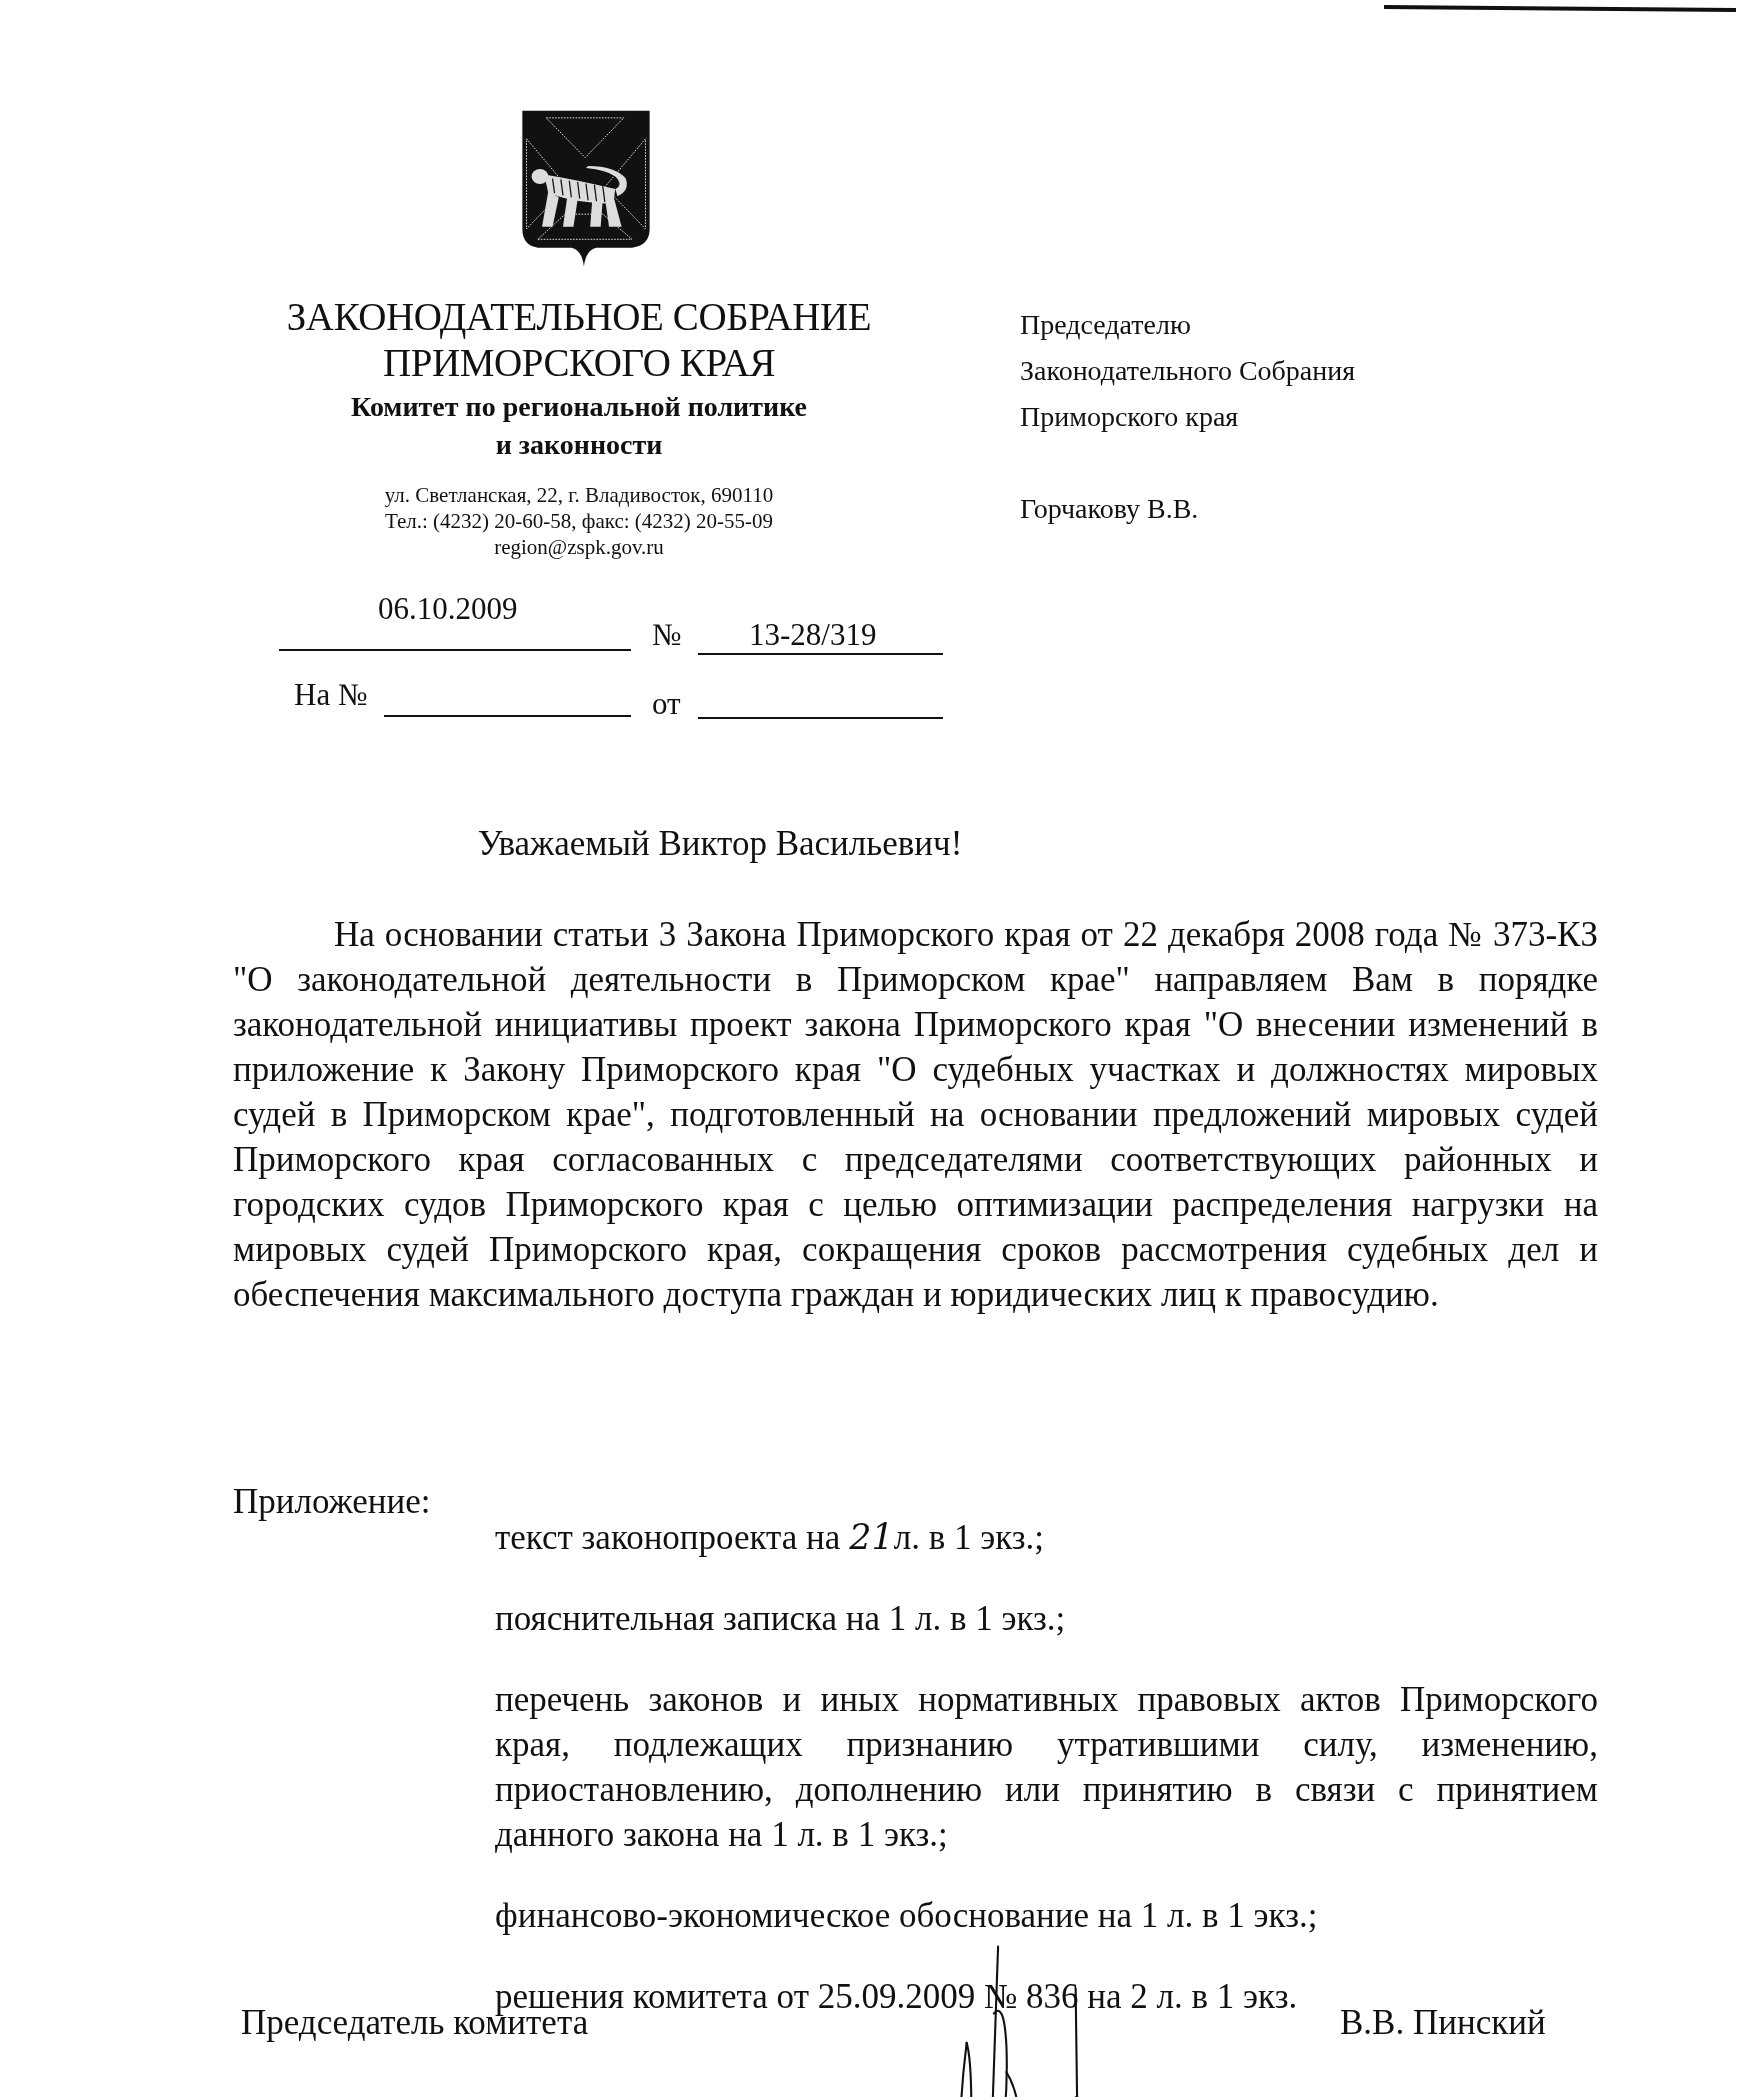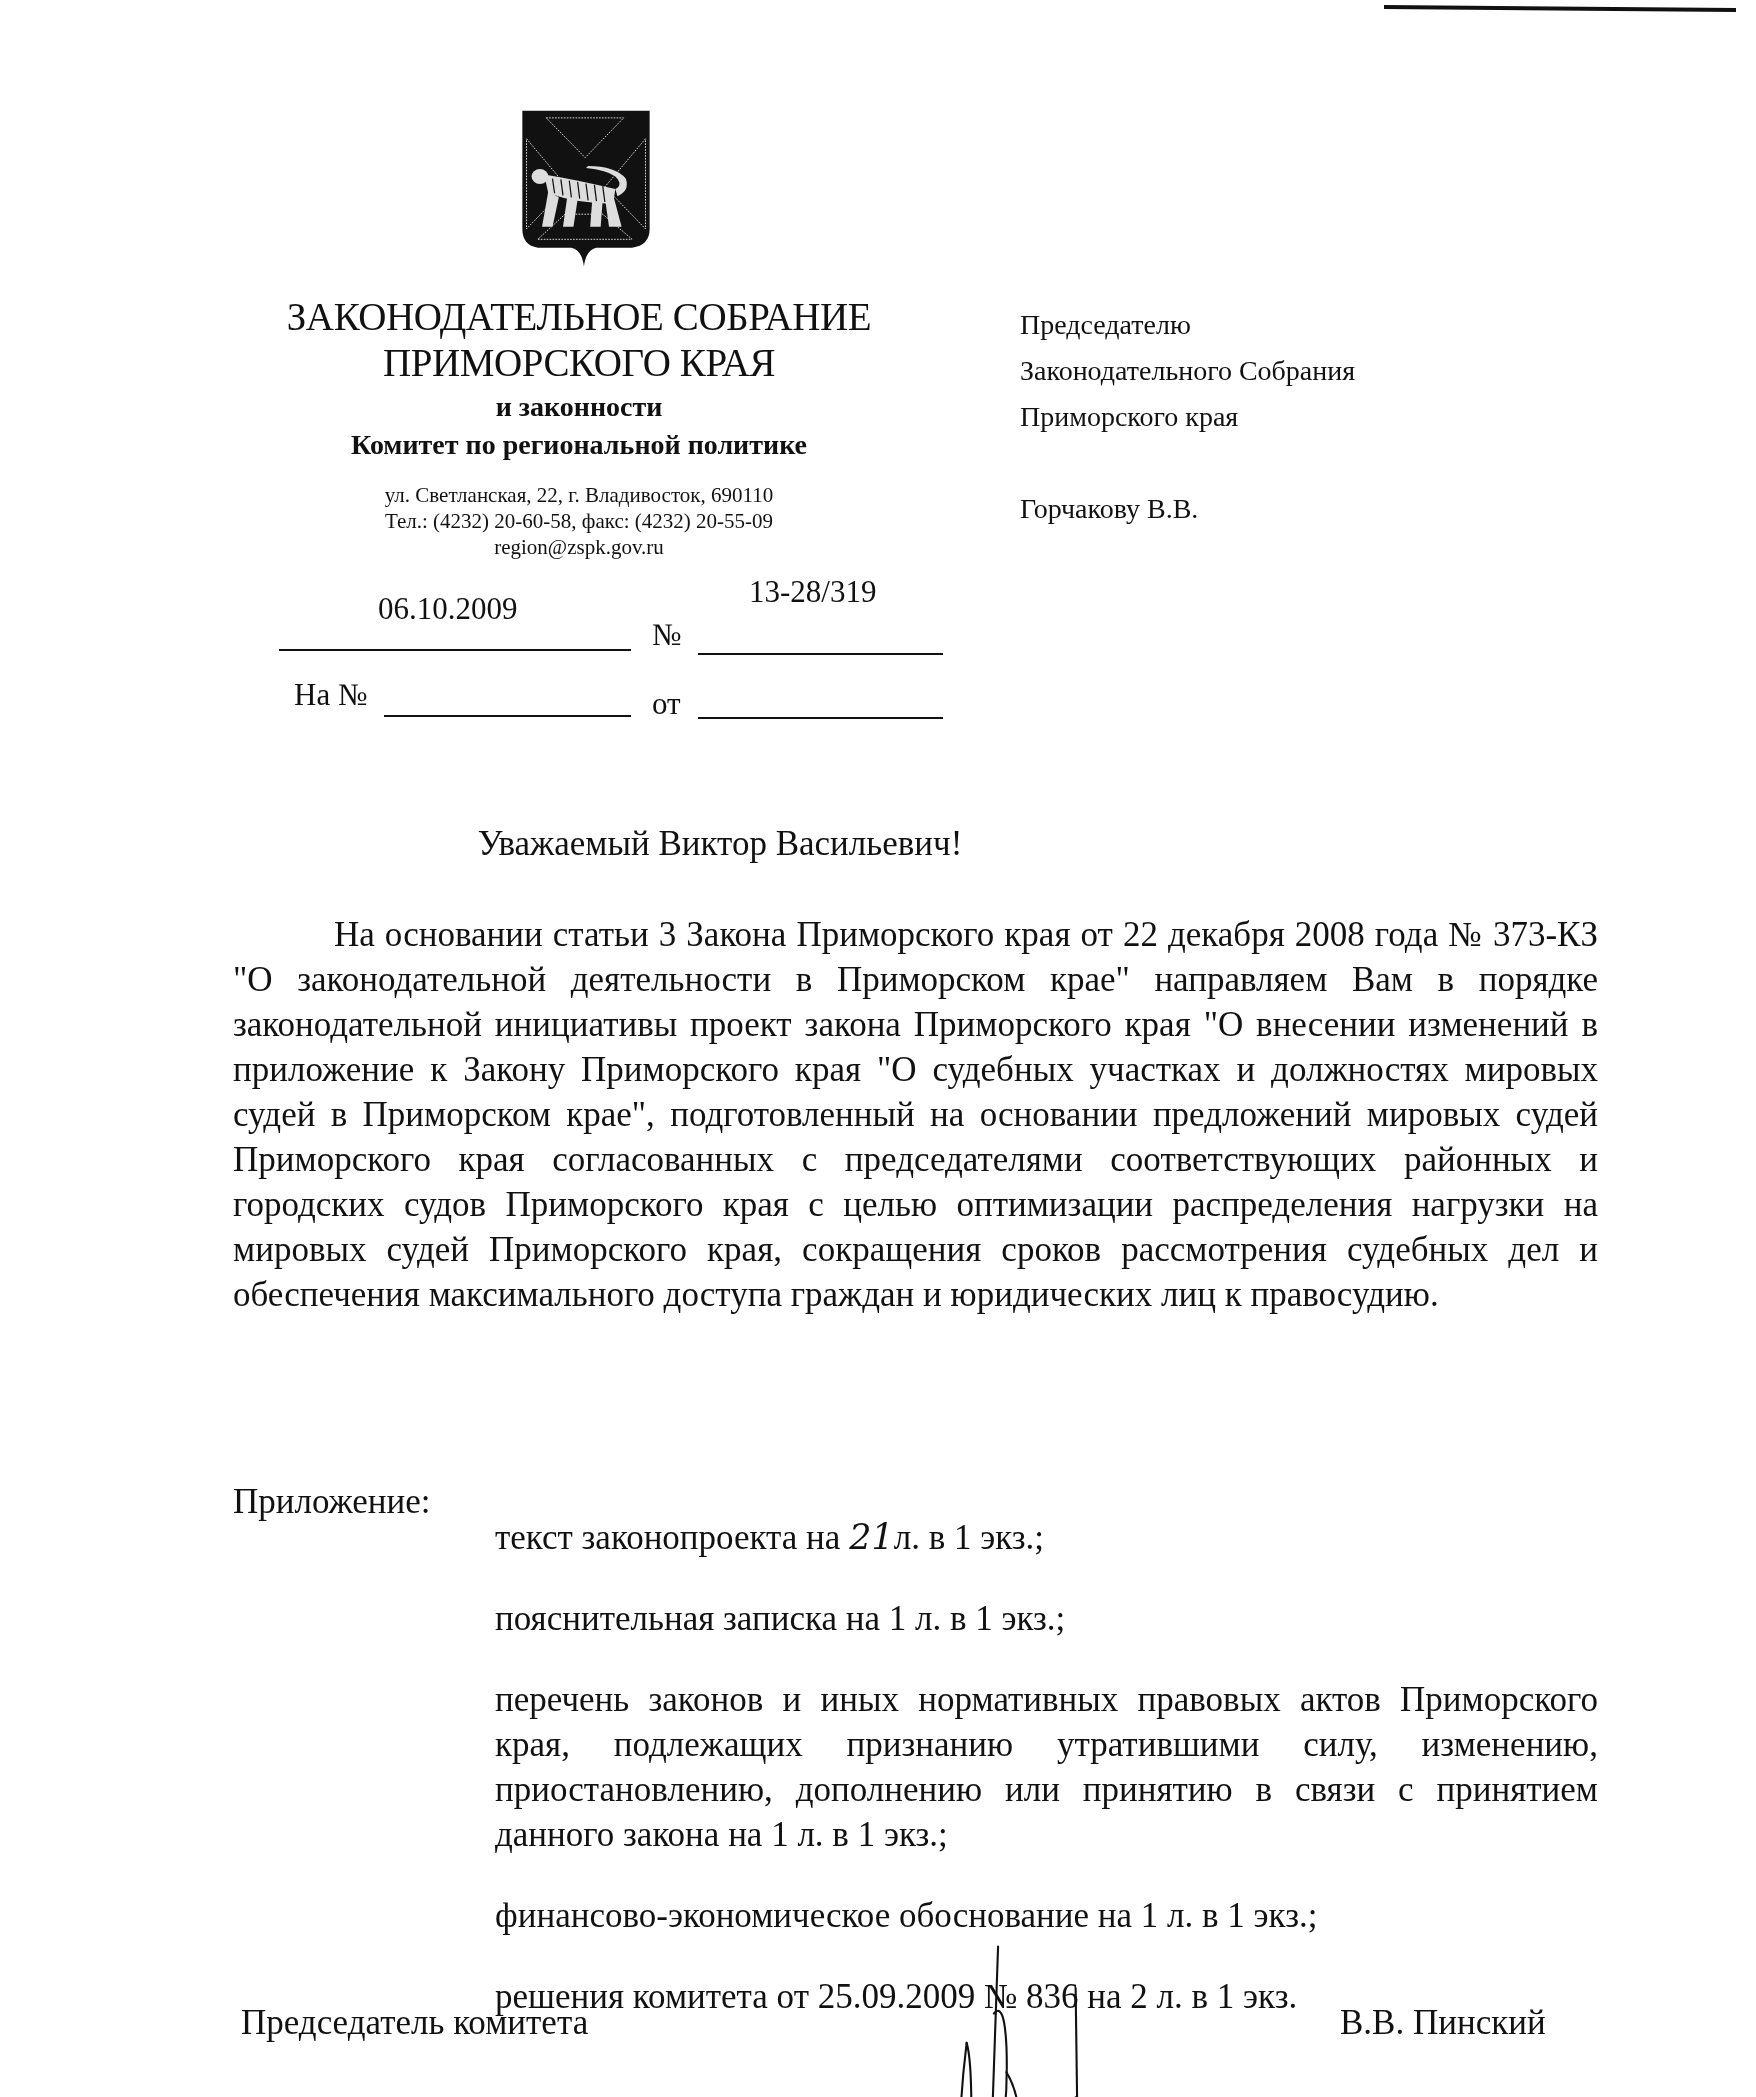--- a/index.html
+++ b/index.html
@@ -56,33 +56,33 @@
       <line x1="140" y1="178" x2="145" y2="218"></line>
     <line x1="160" y1="182" x2="165" y2="222"></line>
       <line x1="180" y1="185" x2="185" y2="224"></line>
     <line x1="200" y1="188" x2="205" y2="226"></line>
   </g>
 </svg>
 
 <div class="abs org">
   <div class="t1">ЗАКОНОДАТЕЛЬНОЕ СОБРАНИЕ</div>
   <div class="t1">ПРИМОРСКОГО КРАЯ</div>
+  <div class="t2">Комитет по региональной политике</div>
   <div class="t2">и законности</div>
-  <div class="t2">Комитет по региональной политике</div>
   <div class="addr">
     <div>ул. Светланская, 22, г. Владивосток, 690110</div>
     <div>Тел.: (4232) 20-60-58, факс: (4232) 20-55-09</div>
     <div>region@zspk.gov.ru</div>
   </div>
 </div>
 
 <div class="abs regrow" style="left:378px; top:591px;">06.10.2009</div>
 <div class="abs hline" style="left:279px; top:649px; width:352px;"></div>
 <div class="abs regrow" style="left:652px; top:617px;">№</div>
-<div class="abs regrow" style="left:749px; top:574px;">13-28/319</div>
+<div class="abs regrow" style="left:749px; top:617px;">13-28/319</div>
 <div class="abs hline" style="left:698px; top:653px; width:245px;"></div>
 
 <div class="abs regrow" style="left:294px; top:677px;">На №</div>
 <div class="abs regrow" style="left:394px; top:677px;"></div>
 <div class="abs hline" style="left:384px; top:715px; width:247px;"></div>
 <div class="abs regrow" style="left:652px; top:686px;">от</div>
 <div class="abs regrow" style="left:709px; top:682px;"></div>
 <div class="abs hline" style="left:698px; top:717px; width:245px;"></div>
 
 <div class="abs addressee">

